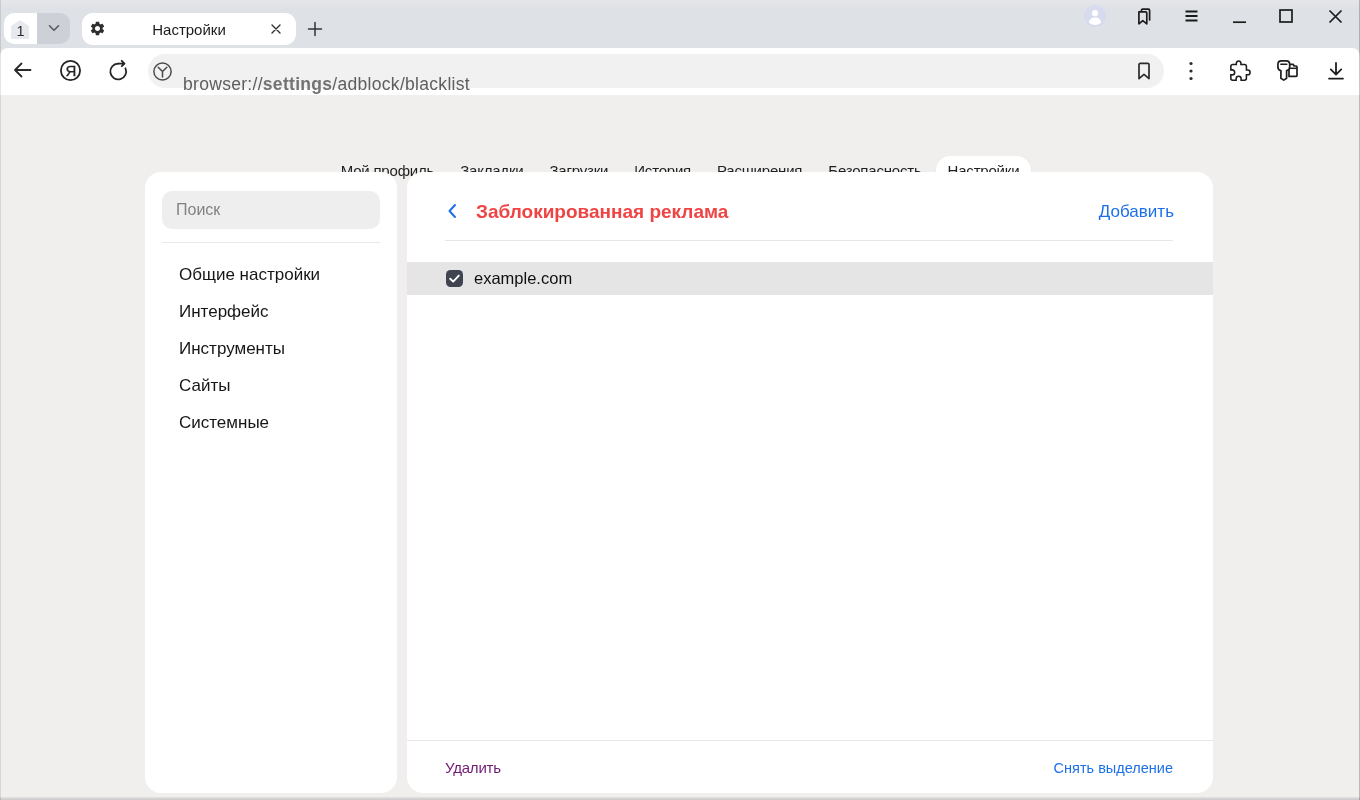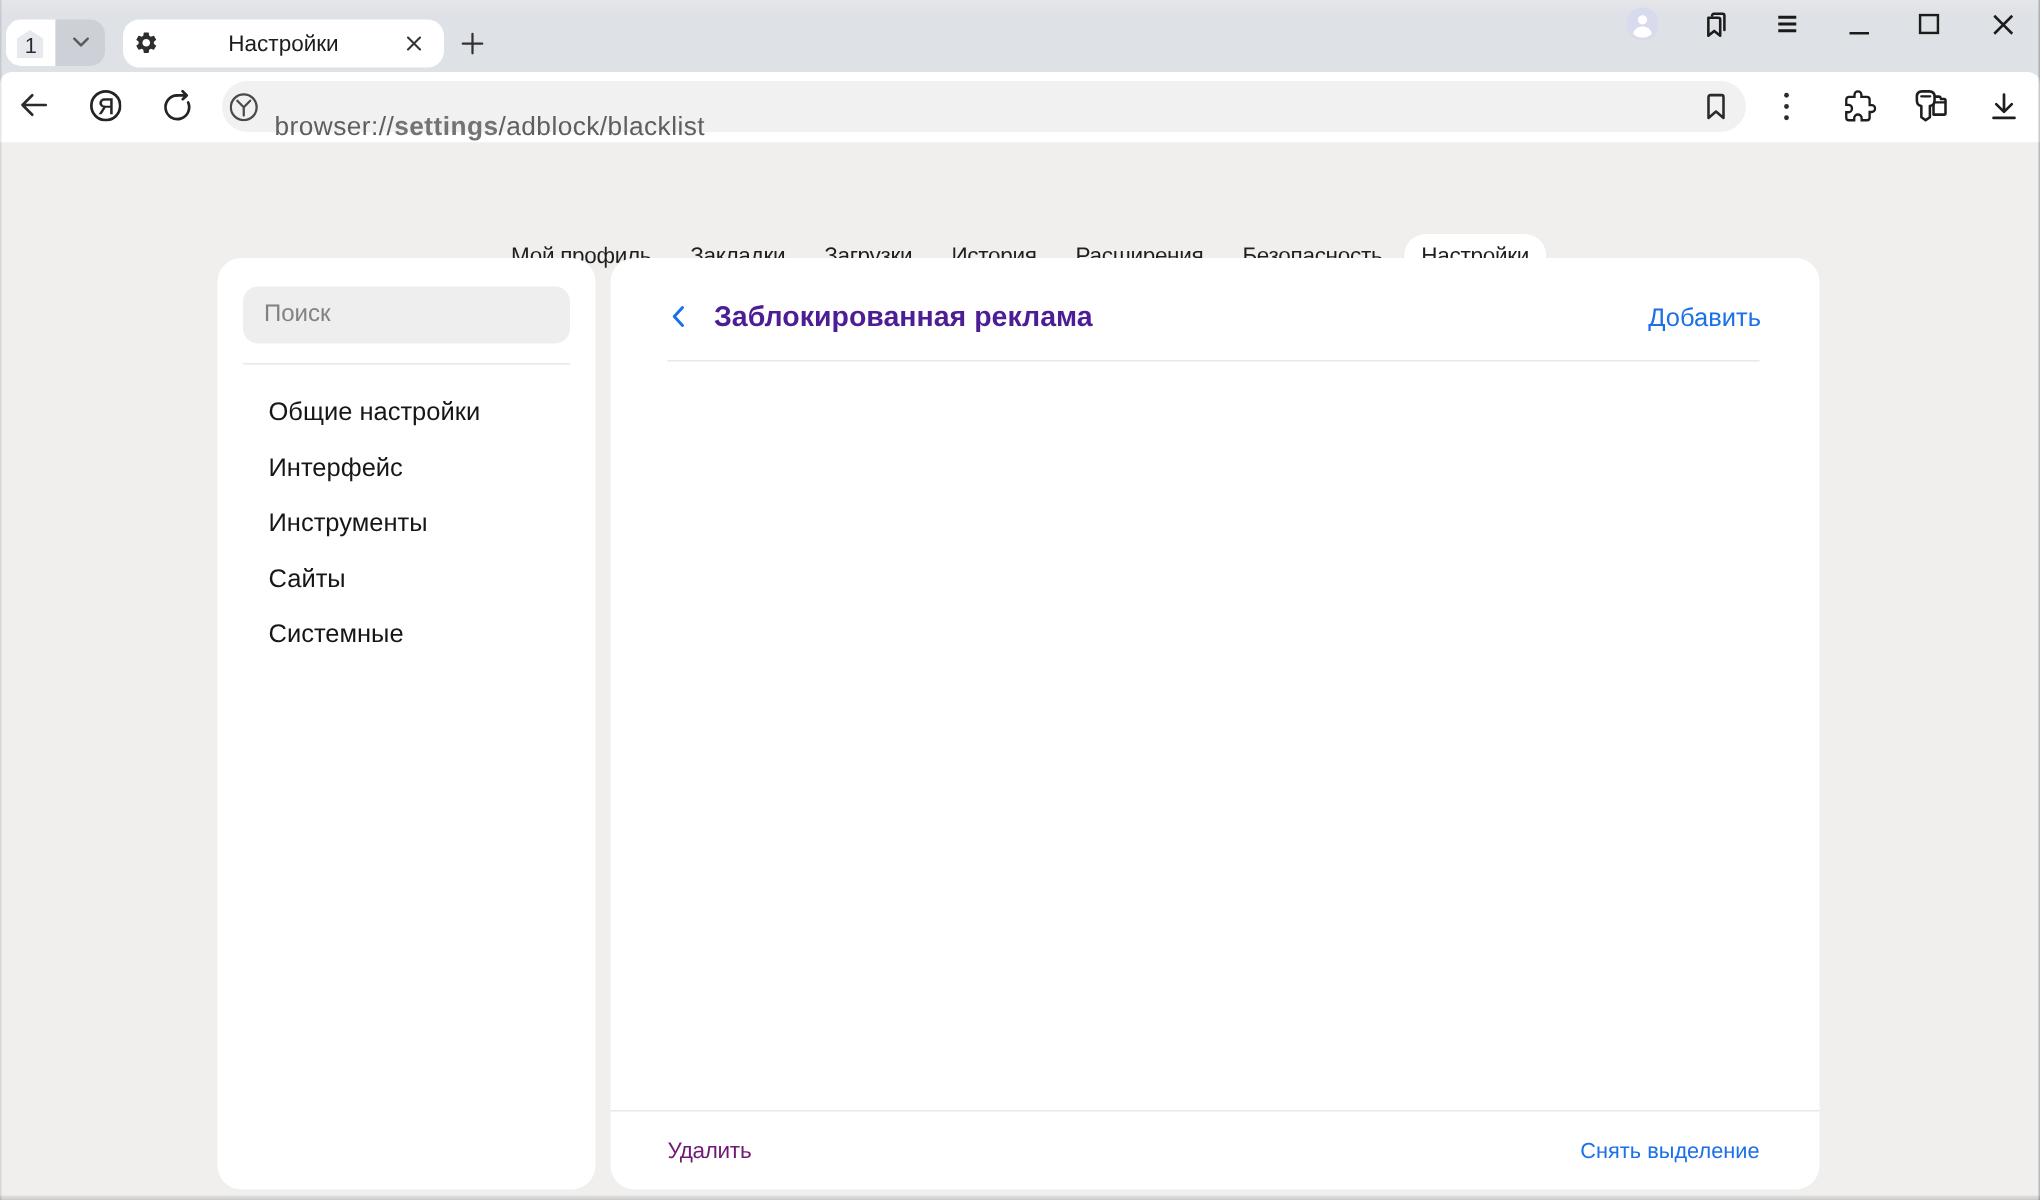--- a/index.html
+++ b/index.html
@@ -30,21 +30,21 @@
   #nav { position:absolute; left:0; top:32px; width:1360px; height:30px; display:flex; justify-content:center; align-items:center; gap:26px; font-size:15px; letter-spacing:-0.2px; color:#1f1f1f;margin-top:28px; }
   #nav .pill { background:#fff; border-radius:15px; padding:6px 12px; margin:0 -12px; box-shadow:0 1px 2px rgba(0,0,0,0.07); }
 
   #sidecard { position:absolute; left:145px; top:77px; width:252px; height:621px; background:#fff; border-radius:16px;padding-left:12px; }
   #search { position:absolute; left:17px; top:19px; width:218px; height:38px; border-radius:10px; background:#eeeeee; display:flex; align-items:center; padding-left:14px; font-size:16px; color:#828282; }
   #sidediv { position:absolute; left:17px; top:70px; width:218px; height:1px; background:#e8e8e8; }
   .sideitem { position:absolute; left:34px; font-size:17px; color:#161616; }
 
   #maincard { position:absolute; left:407px; top:77px; width:806px; height:621px; background:#fff; border-radius:16px; }
   #hdrchev { position:absolute; left:40px; top:31px; }
-  #hdrtitle { position:absolute; left:69px; top:29px; font-size:19px; font-weight:bold; color:#4c1d95; }
+  #hdrtitle { position:absolute; left:69px; top:29px; font-size:19px; font-weight:bold; color:#ef4444; }
   #hdradd { position:absolute; right:39px; top:30px; font-size:17px; color:#1c70e8; }
   #hdrdiv { position:absolute; left:38px; top:68px; width:728px; height:1px; background:#e7e7e7; }
   #row { position:absolute; left:0px; top:90px; width:806px; height:33px; background:#e5e5e5; }
   #cb { position:absolute; left:39px; top:8px; width:17px; height:17px; border-radius:4.5px; background:#3f4450; }
   #rowlabel { position:absolute; left:67px; top:0; height:33px; display:flex; align-items:center; font-size:16.5px; color:#111; }
   #footdiv { position:absolute; left:0; top:568px; width:806px; height:1px; background:#e7e7e7; }
   #footdel { position:absolute; left:38px; top:587px; font-size:15px; letter-spacing:-0.2px; color:#701a75; }
   #footclr { position:absolute; right:40px; top:588px; font-size:14.5px; color:#1c70e8; }
 </style>
 </head>
@@ -169,20 +169,28 @@
     <div class="sideitem" style="top:241px;">Системные</div>
   </div>
 
   <div id="maincard">
     <svg id="hdrchev" width="10" height="16" viewBox="0 0 10 16">
       <path d="M8 2 L2.5 8 L8 14" fill="none" stroke="#1c70e8" stroke-width="2" stroke-linecap="round" stroke-linejoin="round"></path>
     </svg>
     <div id="hdrtitle">Заблокированная реклама</div>
     <div id="hdradd">Добавить</div>
     <div id="hdrdiv"></div>
+    <div id="row">
+      <div id="cb">
+        <svg width="17" height="17" viewBox="0 0 17 17">
+          <path d="M4.2 8.7 L7.2 11.6 L12.8 5.6" fill="none" stroke="#fff" stroke-width="1.9" stroke-linecap="round" stroke-linejoin="round"></path>
+        </svg>
+      </div>
+      <div id="rowlabel">example.com</div>
+    </div>
     <div id="footdiv"></div>
     <div id="footdel">Удалить</div>
     <div id="footclr">Снять выделение</div>
   </div>
 </div>
 <div id="bottomedge"></div>
 <div class="abs" style="left:0; top:0; width:1px; height:800px; background:rgba(0,0,0,0.10);"></div>
 <div class="abs" style="left:1359px; top:0; width:1px; height:800px; background:rgba(0,0,0,0.22);"></div>
 
 </body></html>

